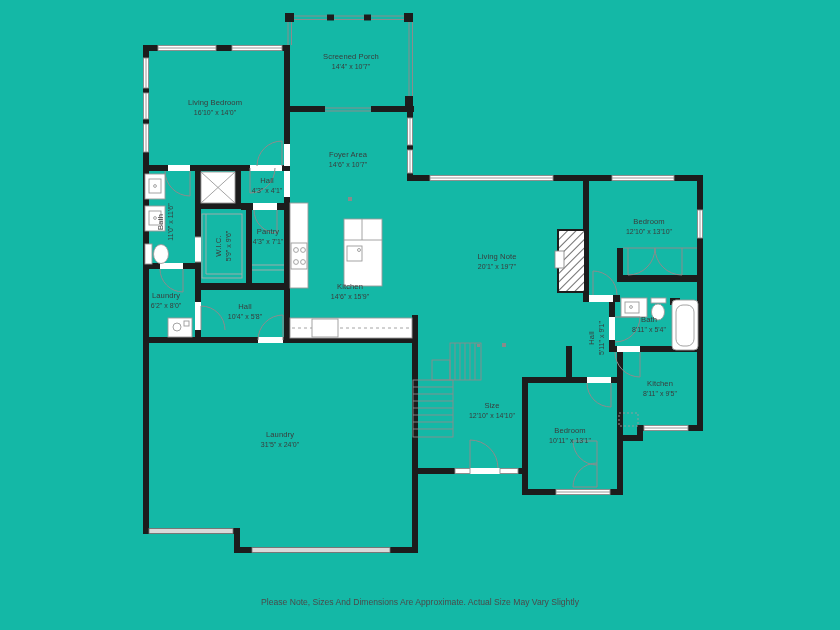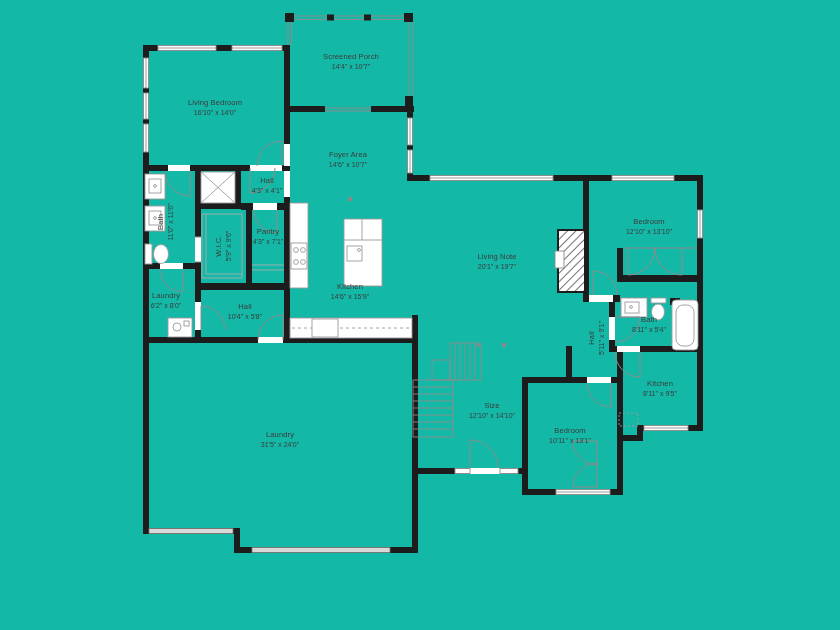--- a/index.html
+++ b/index.html
@@ -317,14 +317,15 @@
   <div class="room-label" style="left:570px;top:436px">
     <span class="rname">Bedroom</span>
     <span class="rdims">10'11" x 13'1"</span>
   </div>
   <div class="room-label" style="left:280px;top:440px">
     <span class="rname">Laundry</span>
     <span class="rdims">31'5" x 24'0"</span>
   </div>
 </div>
 
+<div class="note">Please Note, Sizes And Dimensions Are Approximate. Actual Size May Vary Slightly</div>
 
 </div>
 
 </body></html>

